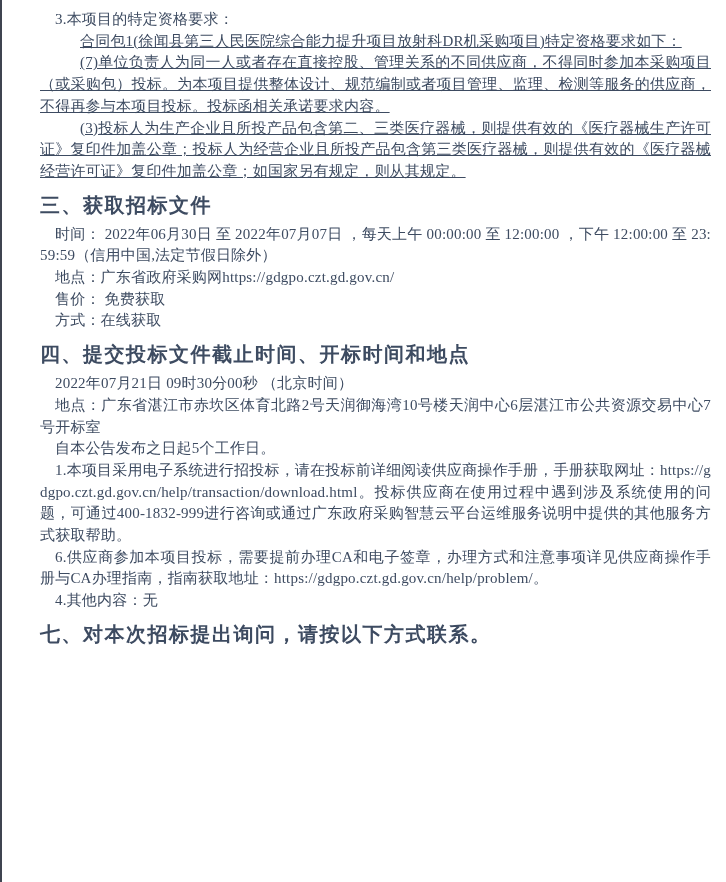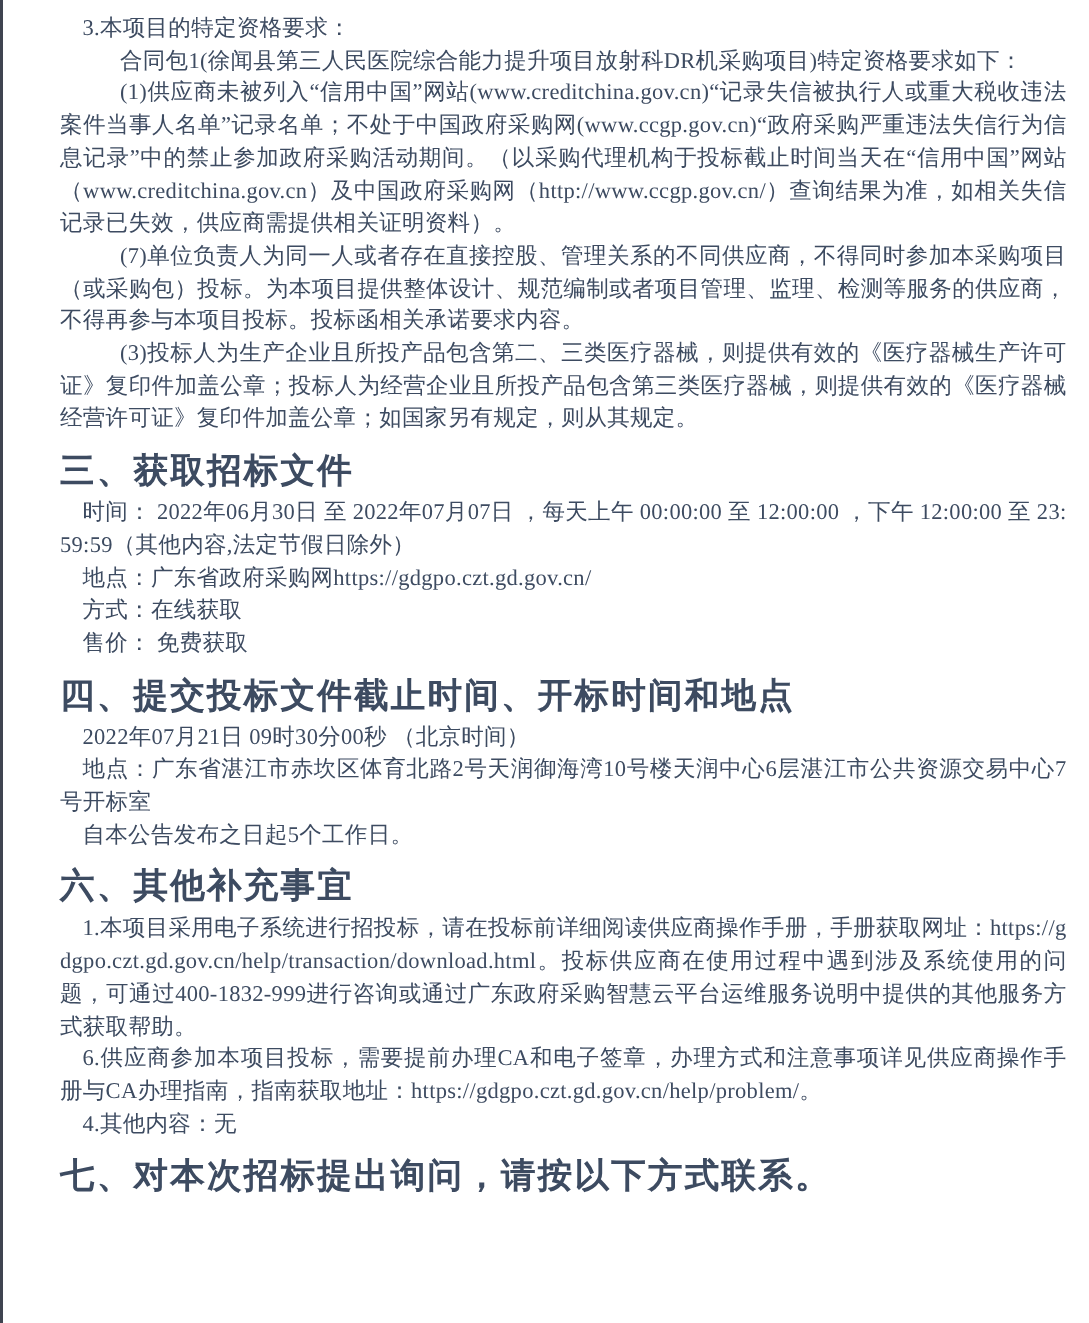--- a/index.html
+++ b/index.html
@@ -24,63 +24,61 @@
   }
   .p {
     margin: 0;
     font-size: 15px;
     line-height: 21.7px;
     text-align: justify;
     word-break: break-all;
     letter-spacing: 0.2px;
   }
   .ind1 { text-indent: 15px; }   
-  .ind2 { text-indent: 40px; }   
+  .ind2 { text-indent: 40px; text-decoration: underline; }   
   .heading {
     margin: 11px 0 7px 0;
-    font-size: 23px;
+    font-size: 20px;
     font-weight: bold;
     letter-spacing: 1.5px;
     line-height: 23px;
     text-indent: 0;
   }
 </style>
 </head>
 <body>
 
 <div class="page">
 
   <section>
     <p class="p ind1">3.本项目的特定资格要求：</p>
     <p class="p ind2">合同包1(徐闻县第三人民医院综合能力提升项目放射科DR机采购项目)特定资格要求如下：</p>
-    <p class="p ind2">(1)供应商未被列入“信用中国”网站(www.creditchina.gov.cn)“记录失信被执行人或重大税收违法案件当事人名单”记录名单；不处于中国政府采购网(www.ccgp.gov.cn)“政府采购严重违法失信行为信息记录”中的禁止参加政府采购活动期间。（以采购代理机构于投标截止时间当天在“信用中国”网站（www.creditchina.gov.cn）及中国政府采购网（http://www.ccgp.gov.cn/）查询结果为准，如相关失信记录已失效，供应商需提供相关证明资料）。</p>
     <p class="p ind2">(7)单位负责人为同一人或者存在直接控股、管理关系的不同供应商，不得同时参加本采购项目（或采购包）投标。为本项目提供整体设计、规范编制或者项目管理、监理、检测等服务的供应商，不得再参与本项目投标。投标函相关承诺要求内容。</p>
     <p class="p ind2">(3)投标人为生产企业且所投产品包含第二、三类医疗器械，则提供有效的《医疗器械生产许可证》复印件加盖公章；投标人为经营企业且所投产品包含第三类医疗器械，则提供有效的《医疗器械经营许可证》复印件加盖公章；如国家另有规定，则从其规定。</p>
   </section>
 
   <section>
     <h2 class="heading">三、获取招标文件</h2>
-    <p class="p ind1">时间： 2022年06月30日 至 2022年07月07日 ，每天上午 00:00:00 至 12:00:00 ，下午 12:00:00 至 23:59:59（其他内容,法定节假日除外）</p>
+    <p class="p ind1">时间： 2022年06月30日 至 2022年07月07日 ，每天上午 00:00:00 至 12:00:00 ，下午 12:00:00 至 23:59:59（信用中国,法定节假日除外）</p>
     <p class="p ind1">地点：广东省政府采购网https://gdgpo.czt.gd.gov.cn/</p>
+    <p class="p ind1">售价： 免费获取</p>
     <p class="p ind1">方式：在线获取</p>
-    <p class="p ind1">售价： 免费获取</p>
   </section>
 
   <section>
     <h2 class="heading">四、提交投标文件截止时间、开标时间和地点</h2>
     <p class="p ind1">2022年07月21日 09时30分00秒 （北京时间）</p>
     <p class="p ind1">地点：广东省湛江市赤坎区体育北路2号天润御海湾10号楼天润中心6层湛江市公共资源交易中心7号开标室</p>
   </section>
 
   <section>
     <p class="p ind1">自本公告发布之日起5个工作日。</p>
   </section>
 
   <section>
-    <h2 class="heading">六、其他补充事宜</h2>
     <p class="p ind1">1.本项目采用电子系统进行招投标，请在投标前详细阅读供应商操作手册，手册获取网址：https://gdgpo.czt.gd.gov.cn/help/transaction/download.html。投标供应商在使用过程中遇到涉及系统使用的问题，可通过400-1832-999进行咨询或通过广东政府采购智慧云平台运维服务说明中提供的其他服务方式获取帮助。</p>
     <p class="p ind1">6.供应商参加本项目投标，需要提前办理CA和电子签章，办理方式和注意事项详见供应商操作手册与CA办理指南，指南获取地址：https://gdgpo.czt.gd.gov.cn/help/problem/。</p>
     <p class="p ind1">4.其他内容：无</p>
   </section>
 
   <section>
     <h2 class="heading">七、对本次招标提出询问，请按以下方式联系。</h2>
 
   </section>
 

